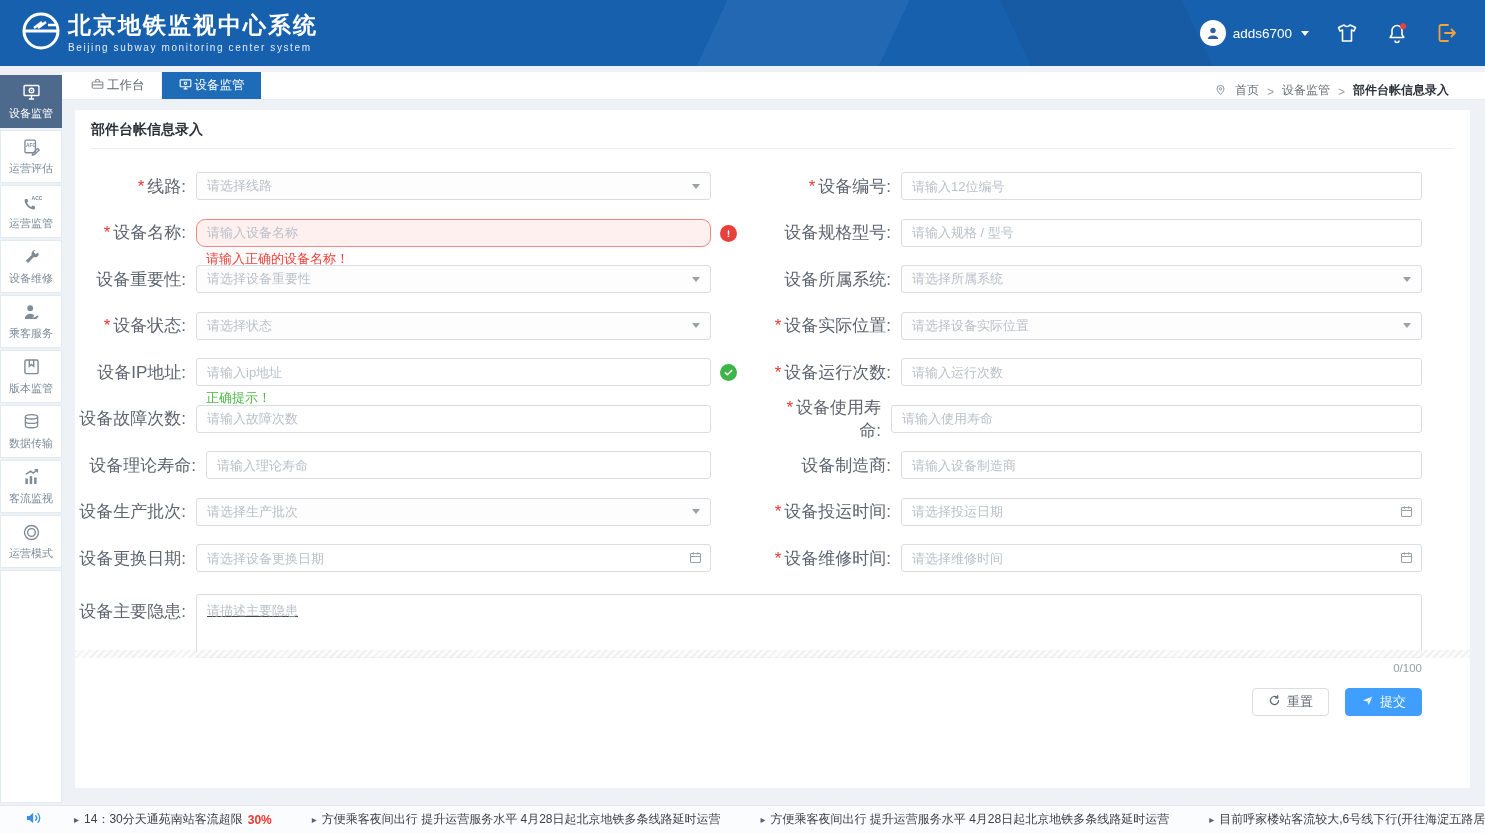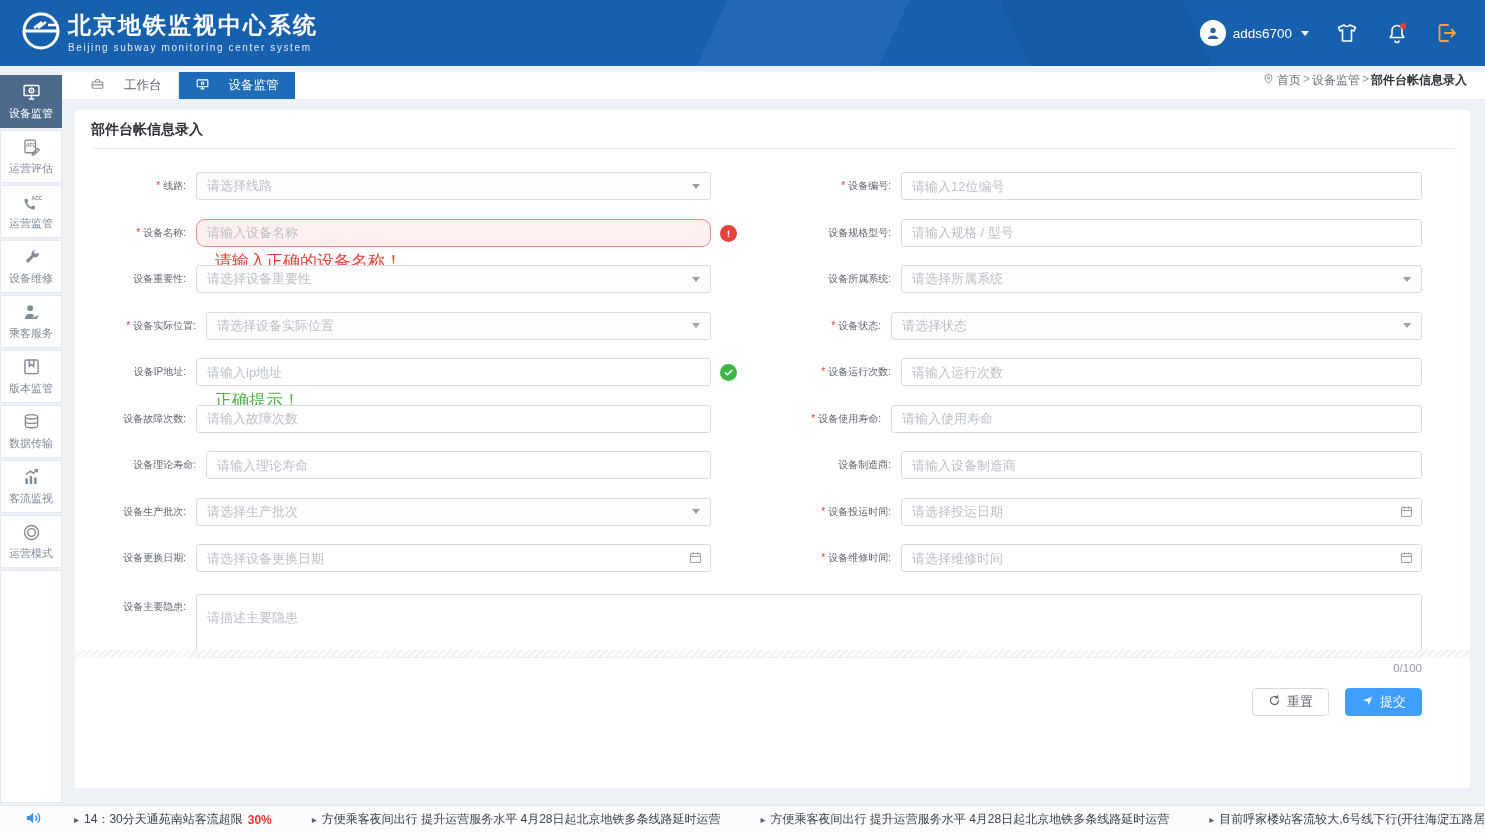--- a/index.html
+++ b/index.html
@@ -34,65 +34,65 @@
     display:flex; flex-direction:column; align-items:center; justify-content:center; gap:3px;
     color:#7e8b99; font-size:11px; cursor:pointer; }
   .side-item.active { background:#4d6a8c; border-color:#4d6a8c; color:#fff; }
   .side-item svg { display:block; }
   .side-fill { flex:1; background:#fff; border:1px solid #e3eaf2; margin-bottom:2px; }
   .main { flex:1; display:flex; flex-direction:column; }
 
   
   .tabbar { margin-top:6px; height:28px; background:#fff; display:flex; align-items:stretch;
     padding-left:12px; border-bottom:1px solid #e8ebf0; }
-  .tab { display:flex; align-items:center; gap:19px; padding:0 16px; font-size:12.5px;
+  .tab { display:flex; align-items:center; gap:2px; padding:0 16px; font-size:12.5px;
     color:#5f6570; cursor:pointer; border-right:1px solid #eef1f5; }
   .tab.active { background:#1e6cb8; color:#fff; border-right:none; }
-  .crumbs { margin-left:auto; display:flex; align-items:flex-start; gap:2px; padding-right:18px;
+  .crumbs { margin-left:auto; display:flex; align-items:flex-end; gap:8px; padding-right:36px;
     font-size:12px; color:#6a7078; }
   .crumbs .sep { color:#9aa0a8; }
   .crumbs .current { color:#2d3138; font-weight:bold; }
   .crumb-link { cursor:pointer; }
 
   
   .card { margin:10px 15px 0 13px; background:#fff; height:678px; border-radius:2px; }
   .card-title { font-size:14px; font-weight:bold; color:#2d3138; padding:11px 16px 9px; }
   .card-rule { height:1px; background:#ebeef2; margin:0 16px 0 16px; }
 
   
   .form { display:grid; grid-template-columns:636px 1fr; column-gap:59px;
     grid-auto-rows:46.5px; padding:14px 48px 0 0; }
   .fi { display:flex; align-items:center; }
-  .fl { font-size:10px; color:#5f6570; text-align:right; padding-right:10px; flex:0 0 121px; }
+  .fl { font-size:17px; color:#5f6570; text-align:right; padding-right:10px; flex:0 0 121px; }
   .col-r .fl { flex-basis:131px; }
   .req { color:#f0342e; margin-right:3px; }
   .fc { flex:1; position:relative; height:28px; }
   .inp, .selbox { width:100%; height:28px; border:1px solid #d9dde3; border-radius:3px;
     background:#fff; padding:0 10px; font-size:13px; color:#404650; outline:none;
     font-family:"Liberation Sans","DejaVu Sans",sans-serif;justify-content:flex-end; }
   .inp::placeholder { color:#bac0c9; }
   .selbox { display:flex; align-items:center; cursor:pointer; background:#fdfdfd; }
   .selbox .ph { color:#bac0c9; flex:1; }
   .sel-caret { width:0; height:0; border-left:4.5px solid transparent; border-right:4.5px solid transparent;
     border-top:5.5px solid #9aa0a8; }
   .date .inp { padding-right:30px; }
   .cal-icon { position:absolute; right:8px; top:6px; pointer-events:none; }
   .state-icon { position:absolute; right:-26px; top:6px; width:17px; height:17px; border-radius:50%;
     display:flex; align-items:center; justify-content:center; }
   .state-icon.err { background:#e8413c; }
   .state-icon.ok { background:#3fb549; }
   .fi.error .inp { border-color:#f08784; background:#fdf0ef;border-radius:9px; }
-  .msg { position:absolute; left:19px; top:31px; font-size:17px; }
+  .msg { position:absolute; left:10px; top:31px; font-size:13px; }
   .msg.err { color:#f23e37; }
   .msg.ok { color:#4cb543; }
 
   .fi.full { grid-column:1 / -1; height:auto; align-items:flex-start; margin-top:12px; }
   .fi.full .fl { padding-top:6px; }
   .ta-wrap { flex:1; display:flex; flex-direction:column; }
-  textarea.inp { height:64px; resize:none; padding:14px 10px; line-height:1.4; }
+  textarea.inp { height:64px; resize:none; padding:7px 10px; line-height:1.4;text-decoration:underline; }
   .counter { text-align:right; font-size:11.5px; color:#9aa0a8; margin-top:4px; }
 
   .hatch { height:8px; margin:22px 0 0 0;
     background:repeating-linear-gradient(135deg,#ededed 0 2px,#fbfbfb 2px 5px); opacity:.75; }
   .actions { display:flex; justify-content:flex-end; gap:16px; padding:30px 48px 0 0; }
   .btn { height:28px; border-radius:4px; font-size:13px; display:flex; align-items:center; gap:6px;
     padding:0 15px; cursor:pointer; border:1px solid #d9dde3; background:#fff; color:#5f6570;
     font-family:"Liberation Sans","DejaVu Sans",sans-serif; }
   .btn.primary { background:#409eff; border-color:#409eff; color:#fff; }
 
@@ -329,34 +329,34 @@
         <div class="fi col-r">
           <label class="fl"><span>设备所属系统:</span></label>
           <div class="fc">
               <div class="selbox">
                 <span class="ph">请选择所属系统</span>
                 <span class="sel-caret"></span>
               </div>
             </div>
         </div>
 
+        <div class="fi col-l">
+          <label class="fl"><span class="req">*</span><span>设备状态:</span></label>
+          <div class="fc">
+              <div class="selbox">
+                <span class="ph">请选择状态</span>
+                <span class="sel-caret"></span>
+              </div>
+            </div>
+        </div>
         <div class="fi col-r">
           <label class="fl"><span class="req">*</span><span>设备实际位置:</span></label>
           <div class="fc">
               <div class="selbox">
                 <span class="ph">请选择设备实际位置</span>
-                <span class="sel-caret"></span>
-              </div>
-            </div>
-        </div>
-        <div class="fi col-l">
-          <label class="fl"><span class="req">*</span><span>设备状态:</span></label>
-          <div class="fc">
-              <div class="selbox">
-                <span class="ph">请选择状态</span>
                 <span class="sel-caret"></span>
               </div>
             </div>
         </div>
 
         <div class="fi col-l">
           <label class="fl"><span>设备IP地址:</span></label>
           <div class="fc">
             <input class="inp" placeholder="请输入ip地址" style="">
             <span class="state-icon ok">

